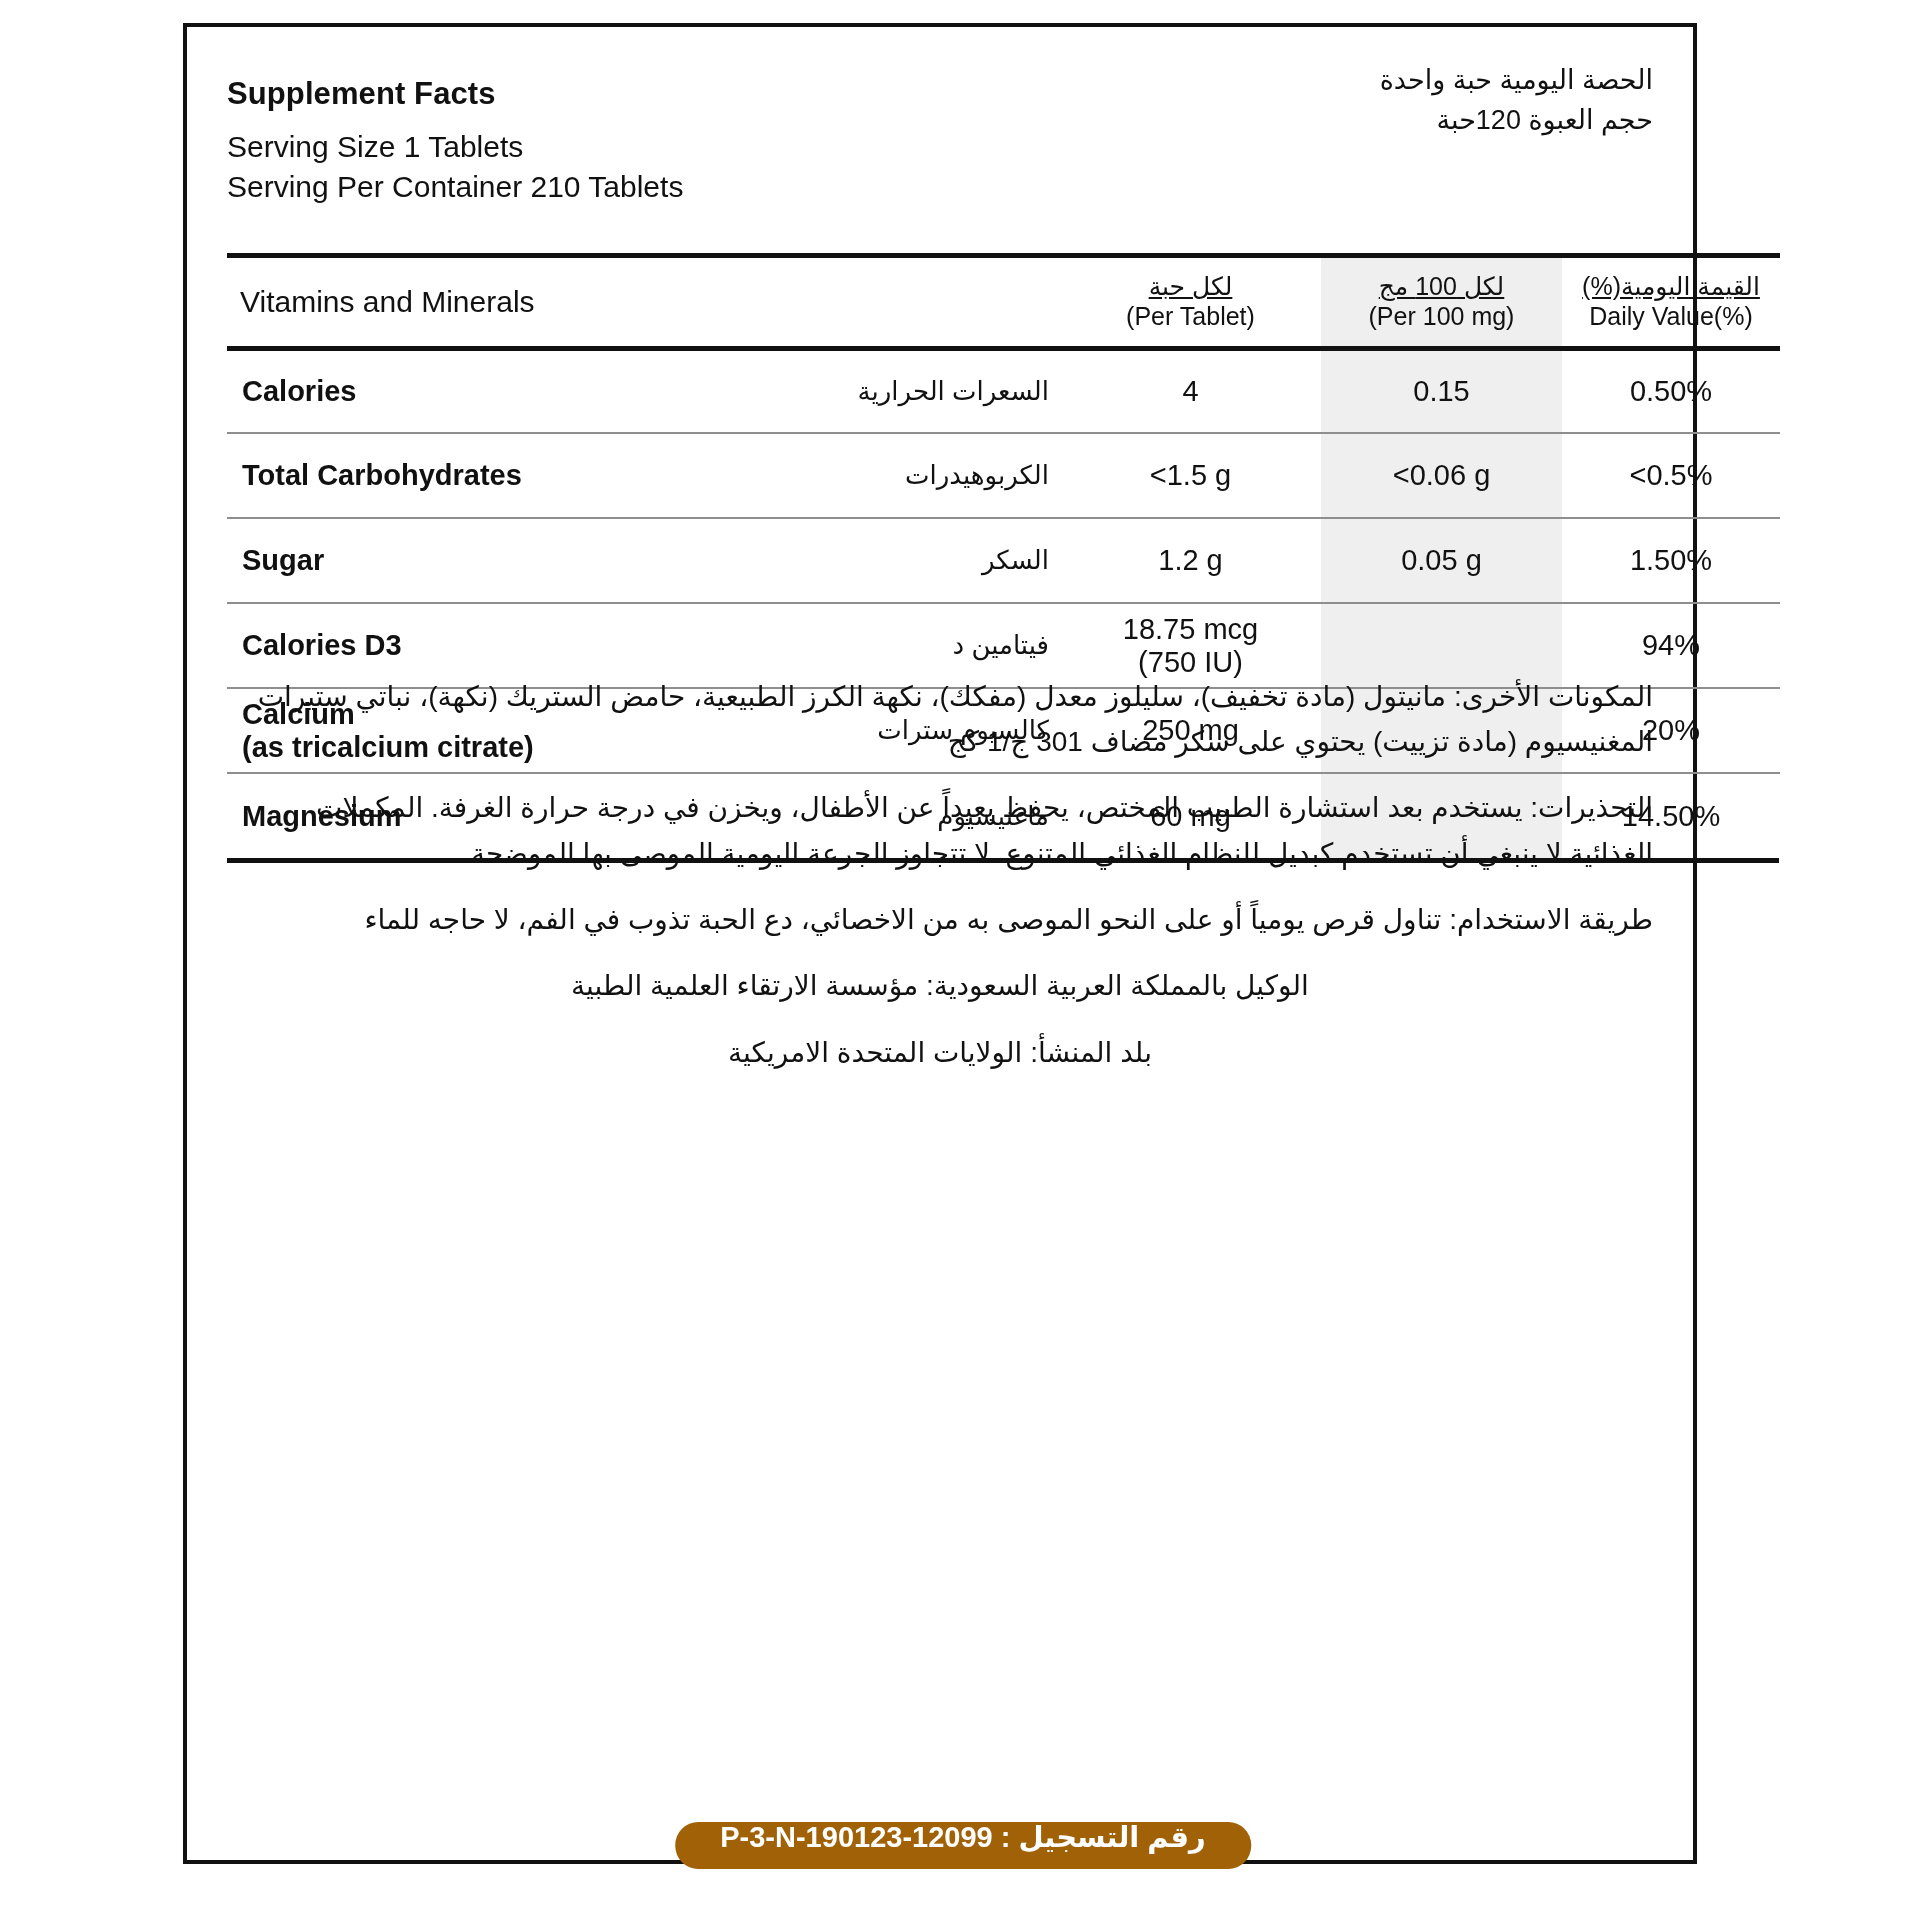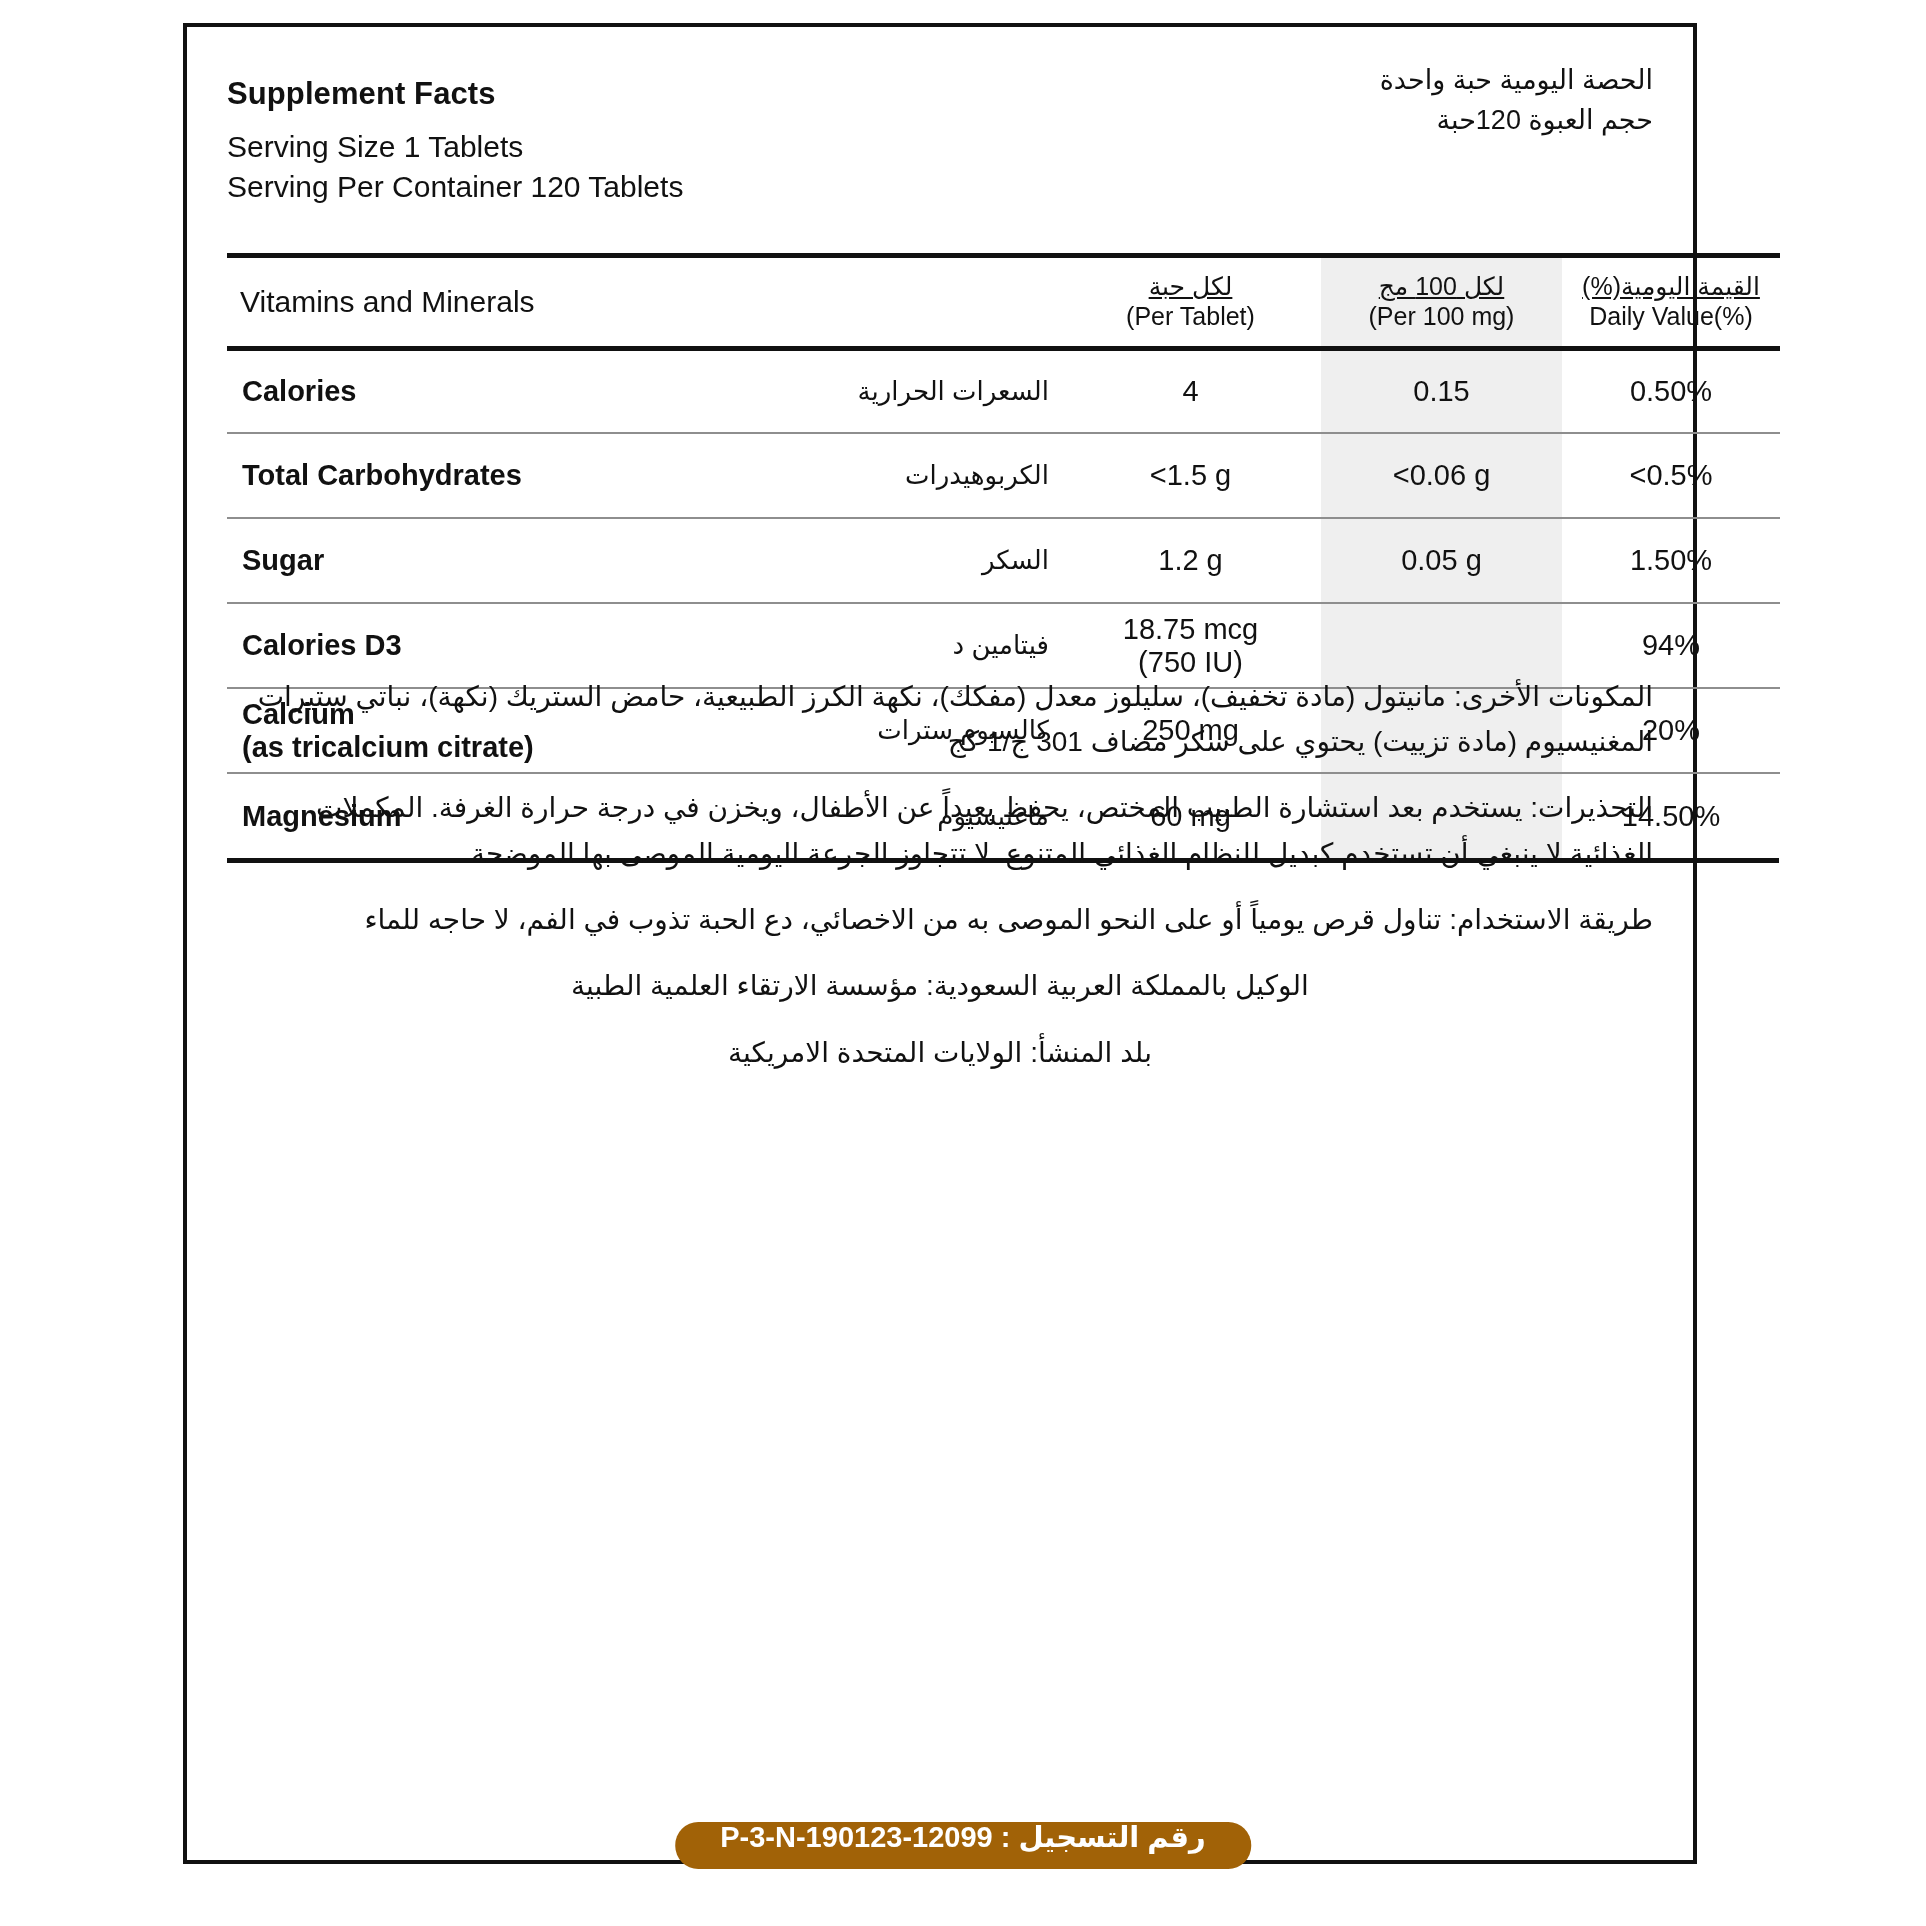--- a/index.html
+++ b/index.html
@@ -230,21 +230,21 @@
 </head>
 <body>
 
 <div class="label-panel">
 
   <div class="header-band">
 
     <div class="header-en">
       <div class="sf-title">Supplement Facts</div>
       <div class="serving-line first">Serving Size 1  Tablets</div>
-      <div class="serving-line">Serving Per Container 120 Tablets</div>
+      <div class="serving-line">Serving Per Container 210 Tablets</div>
     </div>
 
     <div class="header-ar">
       <div class="serving-ar">الحصة اليومية حبة واحدة</div>
       <div class="serving-ar second">حجم العبوة 120حبة</div>
     </div>
 
   </div>
 
   <div class="nutri-table-wrap">

